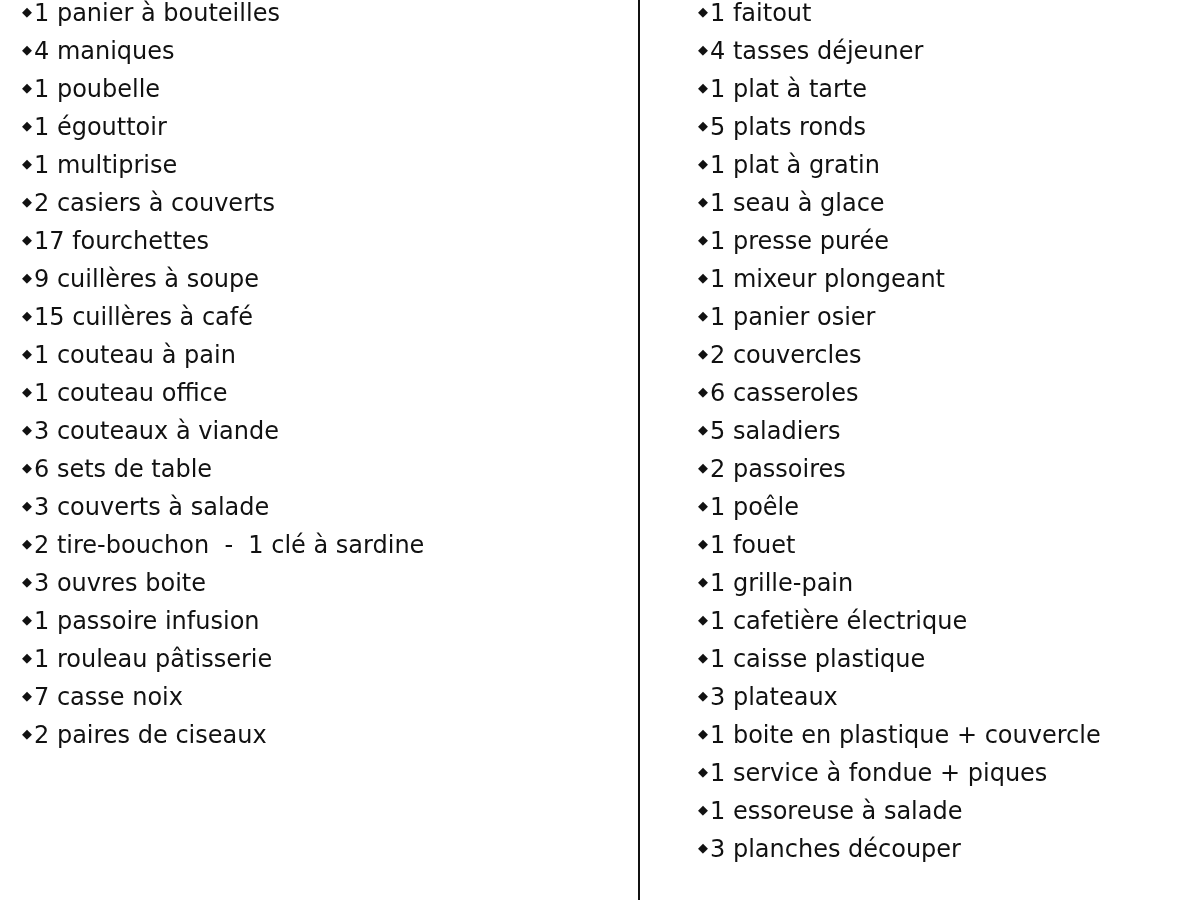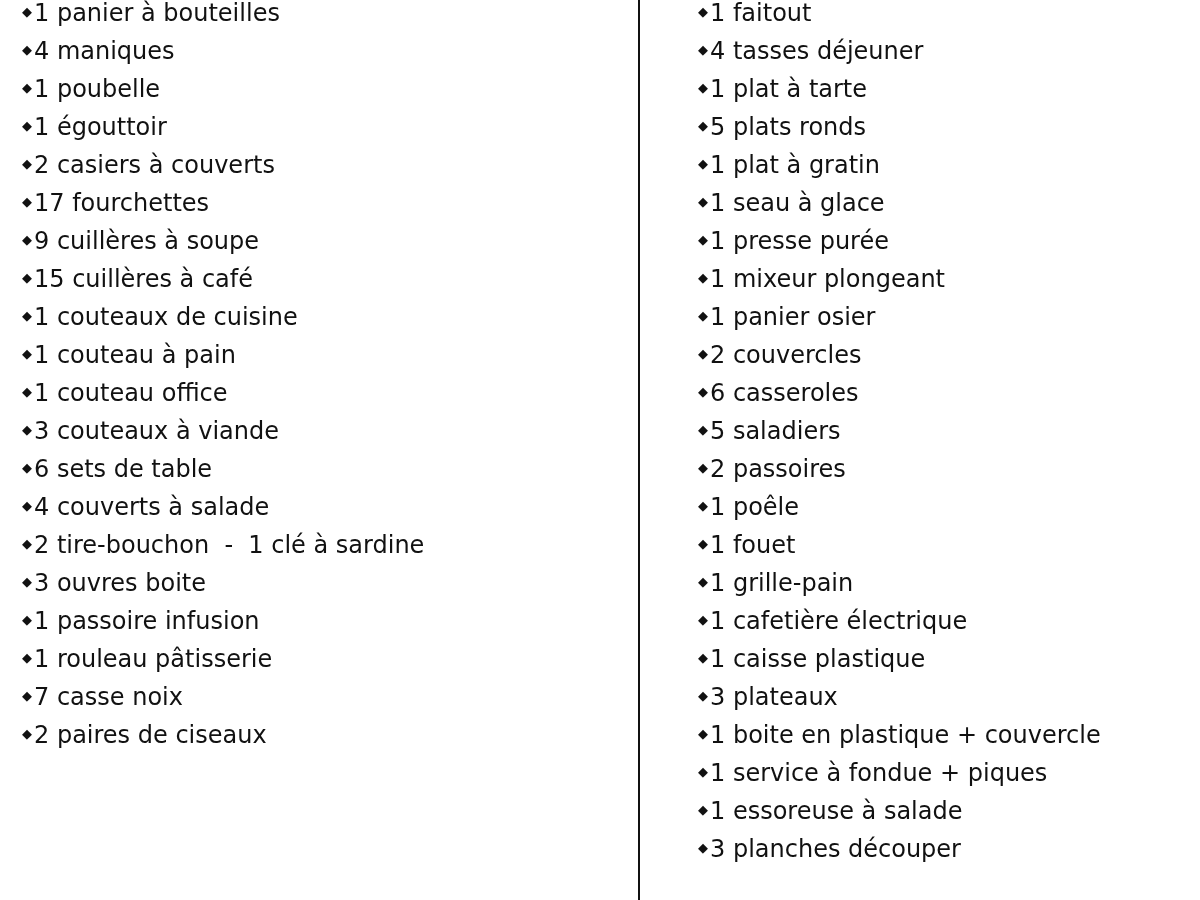--- a/index.html
+++ b/index.html
@@ -27,30 +27,30 @@
   .bullet { font-size: 13px; vertical-align: 5px; margin-right: 2px; }
 </style>
 </head>
 <body>
 
 <div class="col col-left">
   <div class="item first"><span class="bullet">◆</span><span>1 panier à bouteilles</span></div>
   <div class="item"><span class="bullet">◆</span><span>4 maniques</span></div>
   <div class="item"><span class="bullet">◆</span><span>1 poubelle</span></div>
   <div class="item"><span class="bullet">◆</span><span>1 égouttoir</span></div>
+  <div class="item"><span class="bullet">◆</span><span>1 multiprise</span></div>
   <div class="item"><span class="bullet">◆</span><span>2 casiers à couverts</span></div>
   <div class="item"><span class="bullet">◆</span><span>17 fourchettes</span></div>
   <div class="item"><span class="bullet">◆</span><span>9 cuillères à soupe</span></div>
   <div class="item"><span class="bullet">◆</span><span>15 cuillères à café</span></div>
-  <div class="item"><span class="bullet">◆</span><span>1 couteaux de cuisine</span></div>
   <div class="item"><span class="bullet">◆</span><span>1 couteau à pain</span></div>
   <div class="item"><span class="bullet">◆</span><span>1 couteau office</span></div>
   <div class="item"><span class="bullet">◆</span><span>3 couteaux à viande</span></div>
   <div class="item"><span class="bullet">◆</span><span>6 sets de table</span></div>
-  <div class="item"><span class="bullet">◆</span><span>4 couverts à salade</span></div>
+  <div class="item"><span class="bullet">◆</span><span>3 couverts à salade</span></div>
   <div class="item" style="white-space:pre"><span class="bullet">◆</span><span>2 tire-bouchon  -  1 clé à sardine</span></div>
   <div class="item"><span class="bullet">◆</span><span>3 ouvres boite</span></div>
   <div class="item"><span class="bullet">◆</span><span>1 passoire infusion</span></div>
   <div class="item"><span class="bullet">◆</span><span>1 rouleau pâtisserie</span></div>
   <div class="item"><span class="bullet">◆</span><span>7 casse noix</span></div>
   <div class="item"><span class="bullet">◆</span><span>2 paires de ciseaux</span></div>
 </div>
 
 <div class="divider"></div>
 

